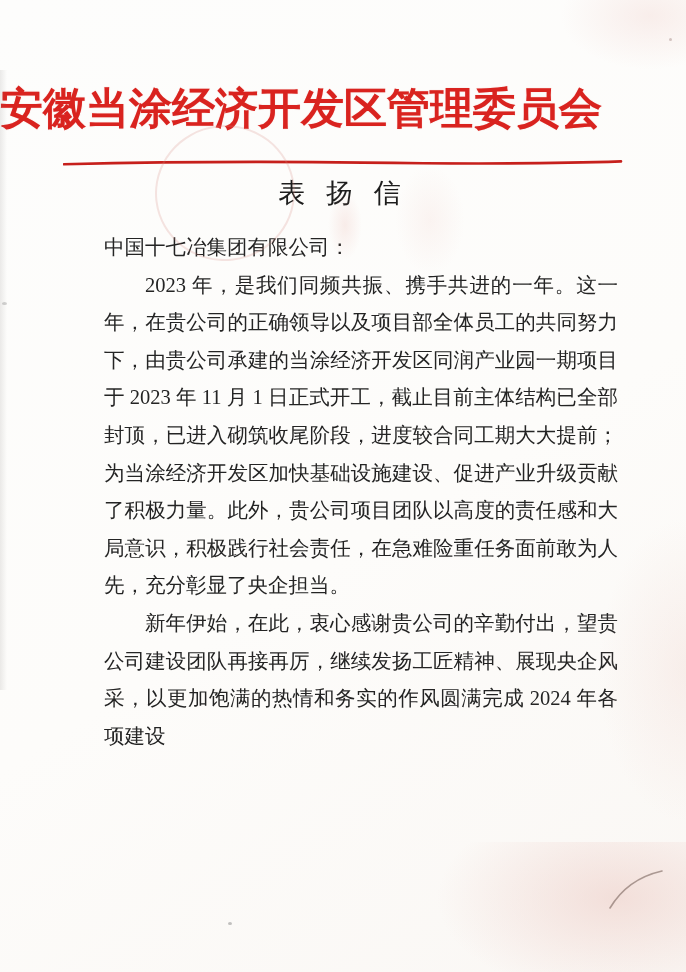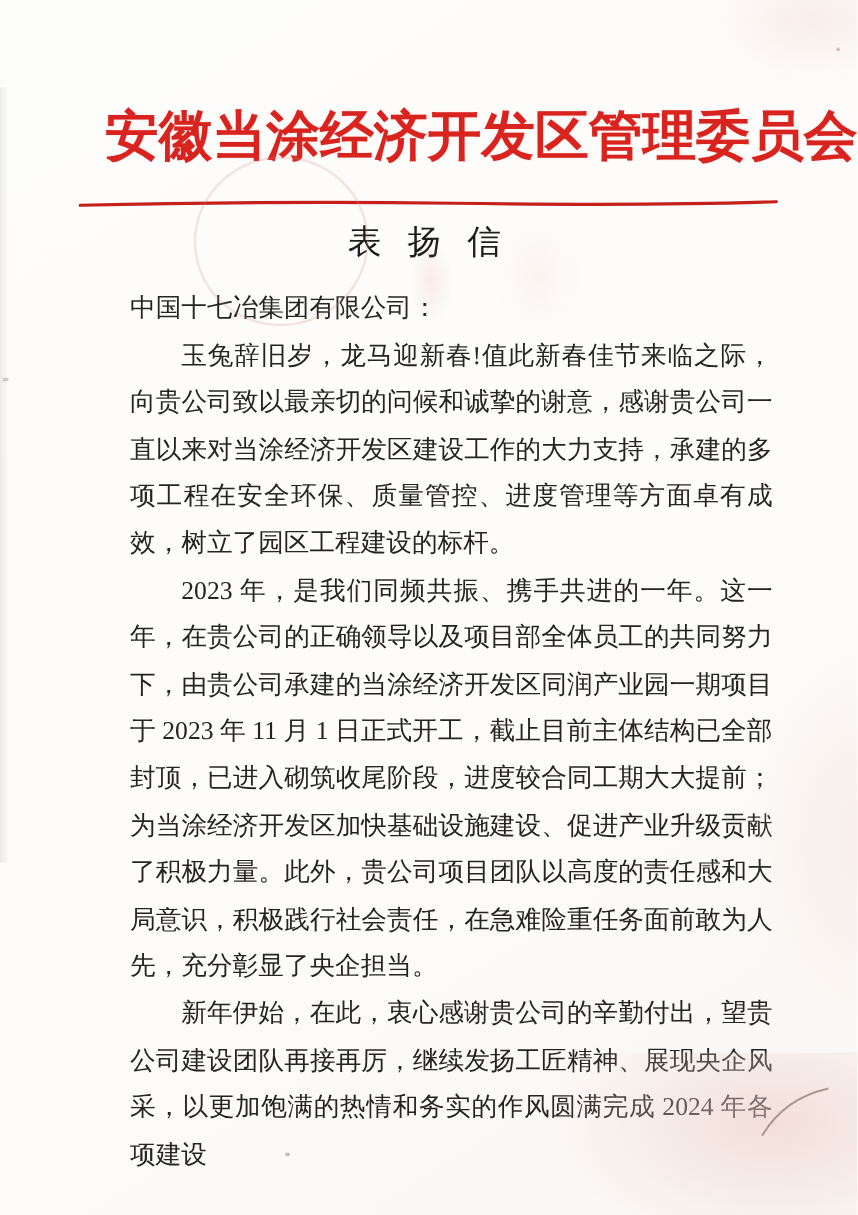--- a/index.html
+++ b/index.html
@@ -15,21 +15,21 @@
     background: linear-gradient(148deg, #fdfdfc 0%, #fdfcfa 55%, #faf7f4 100%);
     font-family: "Liberation Serif", "DejaVu Serif", serif;
   }
 
   
   .issuer-title {
     position: absolute;
     top: 80px;
     left: 0;
     width: 100%;
-    text-align: right;
+    text-align: left;
     font-size: 43px;
     font-weight: 700;
     color: #d9231f;
     letter-spacing: 0px;
     white-space: nowrap;
     text-shadow: 0 0 1px rgba(217, 35, 31, 0.35);
   }
   .divider {
     position: absolute;
     top: 158px;
@@ -122,21 +122,20 @@
   <div class="issuer-title">安徽当涂经济开发区管理委员会</div>
 
   <svg class="divider" viewBox="0 0 560 10" width="560" height="10" aria-hidden="true">
     <path d="M1,6.2 C90,4.2 200,3.2 300,4.6 C390,5.8 470,6.4 558,3.4" fill="none" stroke="#c6201c" stroke-width="2.6" stroke-linecap="round"></path>
   </svg>
 
   <div class="letter-title">表 扬 信</div>
 
   <div class="letter-body">
     <p class="recipient">中国十七冶集团有限公司：</p>
-    <p class="para">玉兔辞旧岁，龙马迎新春!值此新春佳节来临之际，向贵公司致以最亲切的问候和诚挚的谢意，感谢贵公司一直以来对当涂经济开发区建设工作的大力支持，承建的多项工程在安全环保、质量管控、进度管理等方面卓有成效，树立了园区工程建设的标杆。</p>
     <p class="para">2023 年，是我们同频共振、携手共进的一年。这一年，在贵公司的正确领导以及项目部全体员工的共同努力下，由贵公司承建的当涂经济开发区同润产业园一期项目于 2023 年 11 月 1 日正式开工，截止目前主体结构已全部封顶，已进入砌筑收尾阶段，进度较合同工期大大提前；为当涂经济开发区加快基础设施建设、促进产业升级贡献了积极力量。此外，贵公司项目团队以高度的责任感和大局意识，积极践行社会责任，在急难险重任务面前敢为人先，充分彰显了央企担当。</p>
     <p class="para">新年伊始，在此，衷心感谢贵公司的辛勤付出，望贵公司建设团队再接再厉，继续发扬工匠精神、展现央企风采，以更加饱满的热情和务实的作风圆满完成 2024 年各项建设</p>
   </div>
 
   <div class="artifact stamp-ghost"></div>
   <div class="artifact stamp-ghost-inner"></div>
   <div class="artifact stain-bottom-right"></div>
   <div class="artifact stain-right-mid"></div>
   <div class="artifact stain-top-right"></div>
   <div class="artifact stain-title-right"></div>

